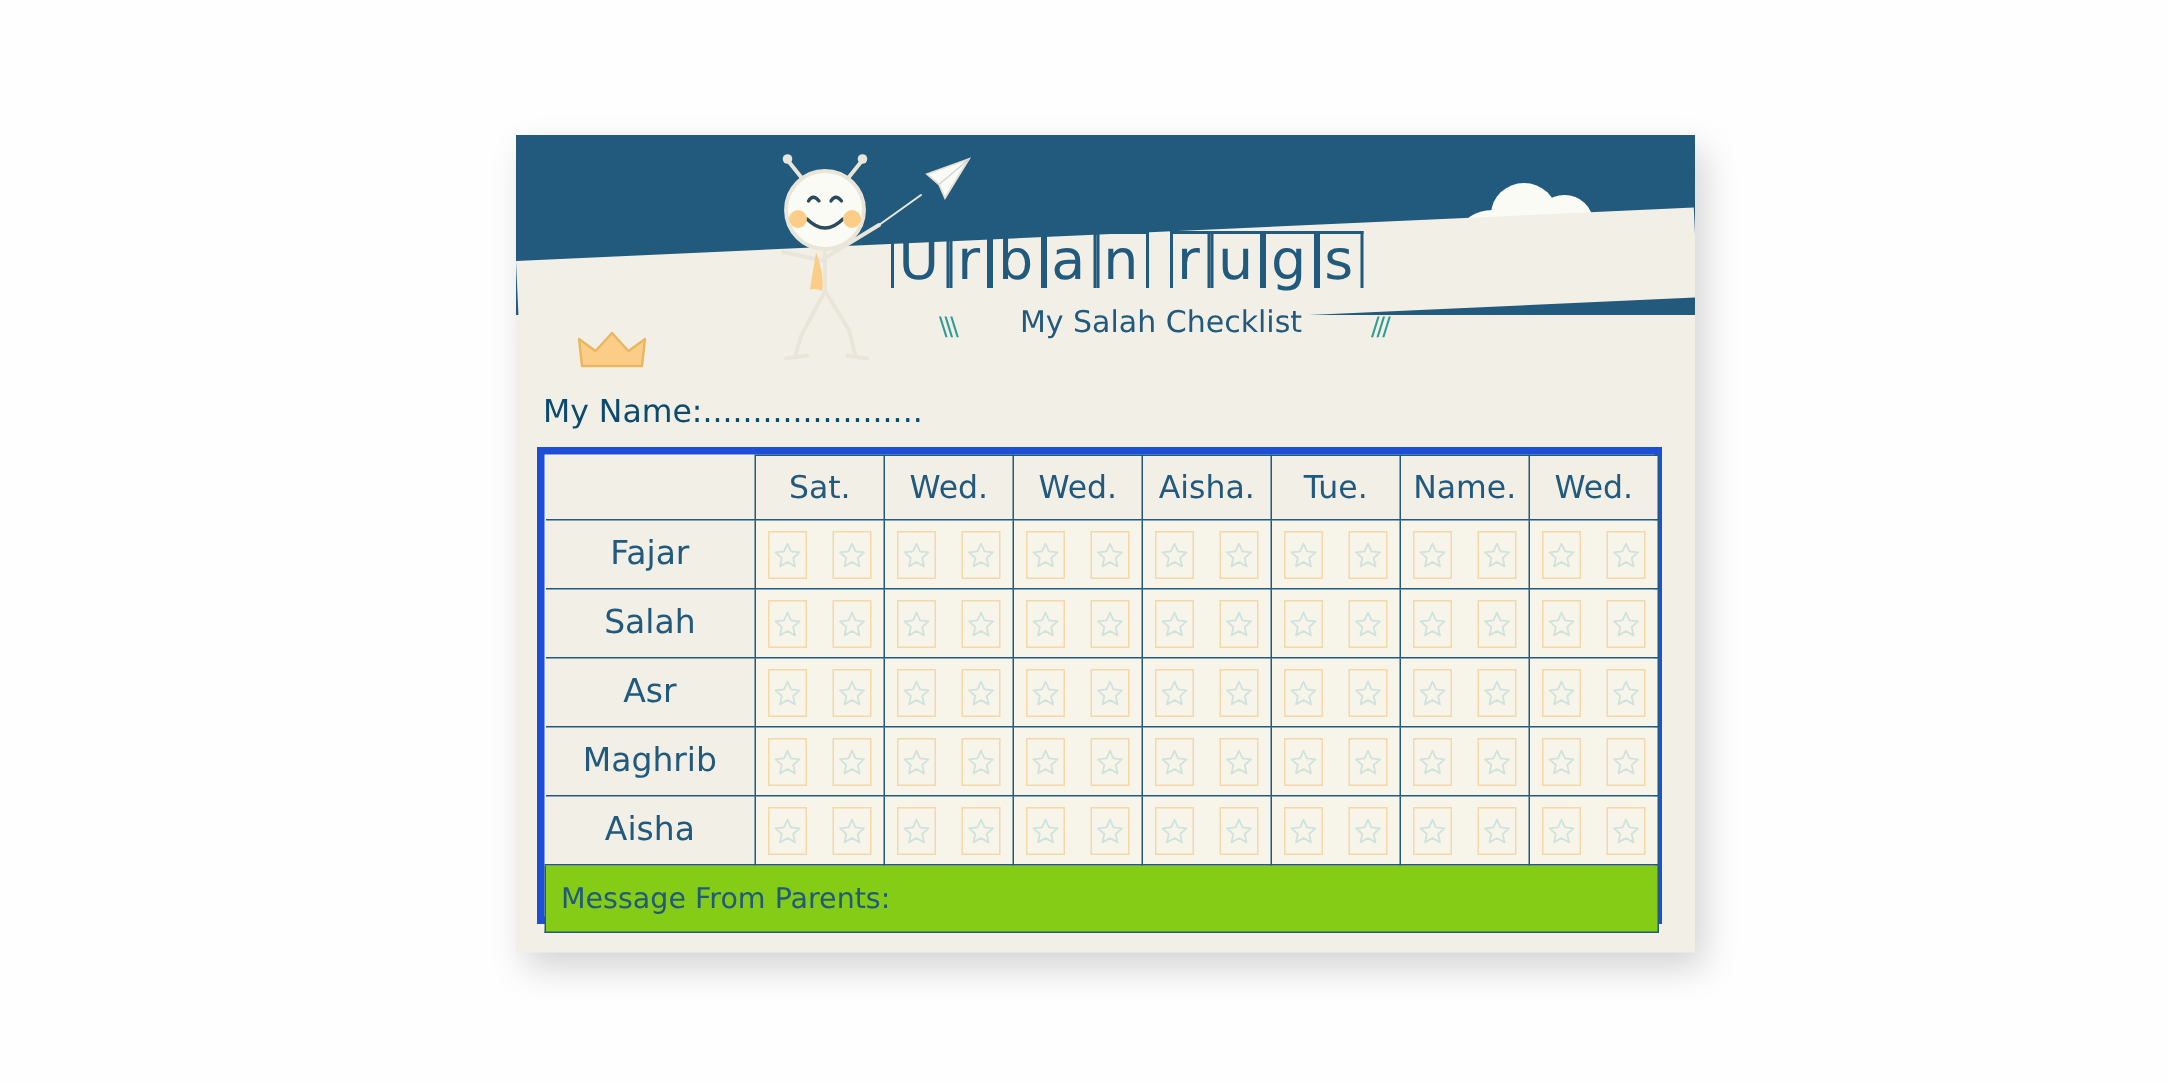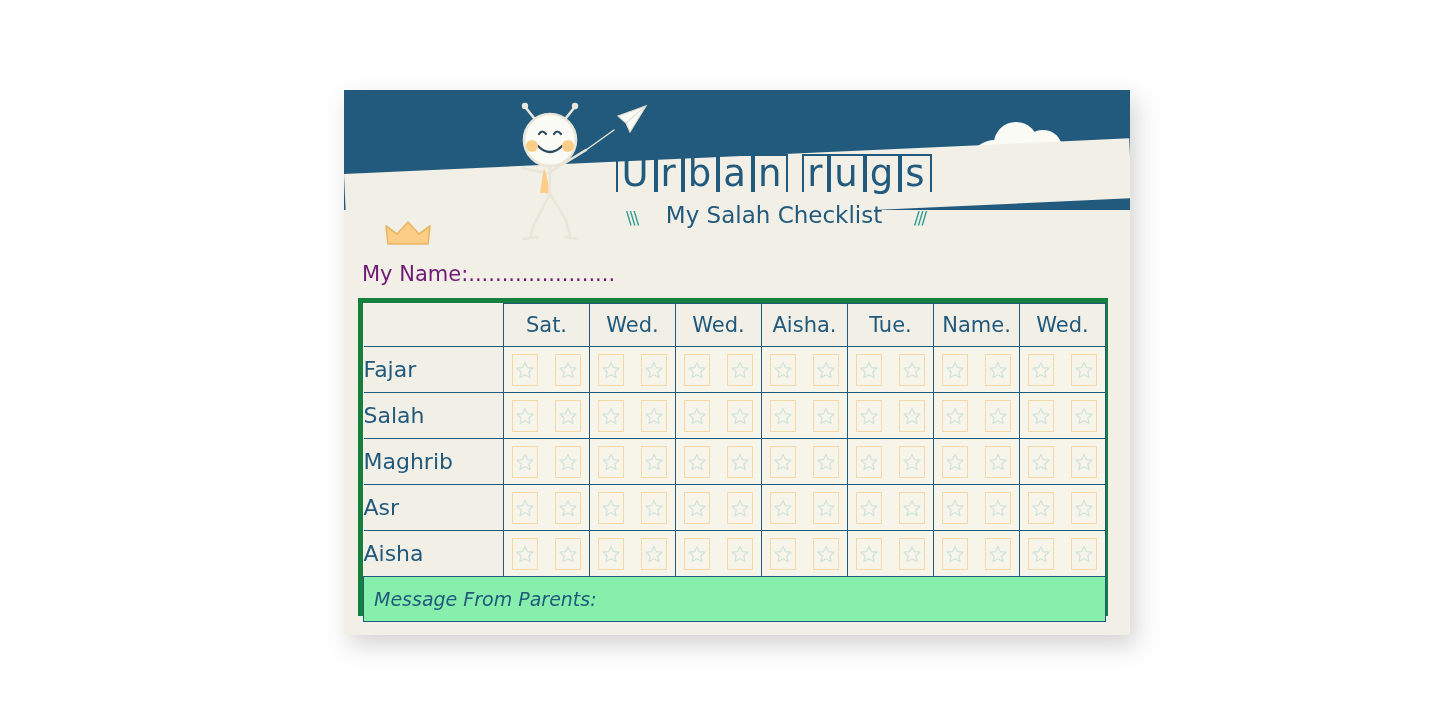--- a/index.html
+++ b/index.html
@@ -85,41 +85,40 @@
     width: 160px;
     height: 150px;
   }
 
   
   .brand-title {
     position: absolute;
     left: 250px;
     top: 62px;
     width: 360px;
-    text-align: center;
     font-family: "DejaVu Sans", sans-serif;
     font-size: 37px;
     letter-spacing: 2px;
     color: #215a7d;
     white-space: nowrap;
   }
   .brand-title .boxed {
     display: inline-block;
     border: 2px solid #215a7d;
     border-bottom: none;
     padding: 0 3px 0 3px;
     line-height: 0.98;
   }
   .sub-title {
     position: absolute;
     left: 250px;
     top: 112px;
     width: 360px;
     text-align: center;
-    font-size: 23px;
+    font-size: 20px;
     color: #215a7d;
     white-space: nowrap;
   }
   .spark {
     position: absolute;
     top: 118px;
     color: #2f9c92;
     font-size: 17px;
     letter-spacing: -2px;
   }
@@ -132,32 +131,32 @@
     left: 38px;
     top: 128px;
     width: 52px;
     height: 30px;
   }
   .name-line {
     position: absolute;
     left: 18px;
     top: 172px;
     font-size: 21px;
-    color: #701a75;
+    color: #0c4a6e;
     white-space: nowrap;
   }
 
   
   #table-wrap {
     position: absolute;
     left: 14px;
     top: 208px;
     width: 750px;
     height: 318px;
-    border: 5px solid #15803d;
+    border: 5px solid #1d4ed8;
     background: #f7f4ea;
     box-sizing: border-box;
   }
   table.chart {
     border-collapse: collapse;
     width: 100%;
     table-layout: fixed;
   }
   table.chart td, table.chart th {
     border: 1px solid #215a7d;
@@ -172,21 +171,21 @@
     background: #f2efe6;
   }
   thead th.corner {
     border-top: none;
     border-left: none;
   }
   tbody td.label {
     height: 45px;
     font-size: 22px;
     color: #215a7d;
-    text-align: left;
+    text-align: center;
     background: #f2efe6;
     border-left: none;
   }
   td.cell {
     background: #f7f4ea;
     vertical-align: middle;
   }
   .cellinner {
     display: flex;
     justify-content: space-around;
@@ -201,23 +200,22 @@
     align-items: center;
     justify-content: center;
     box-sizing: border-box;
   }
   .starbox svg { display: block; }
 
   .msg-row td {
     border-left: none;
     border-right: none;
     border-bottom: none;
-    background: #86efac;
+    background: #84cc16;
     height: 44px;
-    font-style: italic;
   }
   .msg-text {
     padding-left: 10px;
     font-size: 19px;
     color: #215a7d;
   }
 
   
   col.c-label { width: 140px; }
   col.c-day   { width: 86px; }
@@ -515,21 +513,21 @@
                   </span>
                   <span class="starbox">
                     <svg width="20" height="20" viewBox="0 0 20 20">
                       <path d="M10 2.4 L12.3 7.6 L18 8.2 L13.8 12 L15 17.6 L10 14.7 L5 17.6 L6.2 12 L2 8.2 L7.7 7.6 Z" fill="none" stroke="#cfe3dc" stroke-width="1.2" stroke-linejoin="round"></path>
                     </svg>
                   </span>
                 </div>
               </td>
             </tr>
             <tr>
-              <td class="label">Maghrib</td>
+              <td class="label">Asr</td>
               <td class="cell">
                 <div class="cellinner">
                   <span class="starbox">
                     <svg width="20" height="20" viewBox="0 0 20 20">
                       <path d="M10 2.4 L12.3 7.6 L18 8.2 L13.8 12 L15 17.6 L10 14.7 L5 17.6 L6.2 12 L2 8.2 L7.7 7.6 Z" fill="none" stroke="#cfe3dc" stroke-width="1.2" stroke-linejoin="round"></path>
                     </svg>
                   </span>
                   <span class="starbox">
                     <svg width="20" height="20" viewBox="0 0 20 20">
                       <path d="M10 2.4 L12.3 7.6 L18 8.2 L13.8 12 L15 17.6 L10 14.7 L5 17.6 L6.2 12 L2 8.2 L7.7 7.6 Z" fill="none" stroke="#cfe3dc" stroke-width="1.2" stroke-linejoin="round"></path>
@@ -616,21 +614,21 @@
                   </span>
                   <span class="starbox">
                     <svg width="20" height="20" viewBox="0 0 20 20">
                       <path d="M10 2.4 L12.3 7.6 L18 8.2 L13.8 12 L15 17.6 L10 14.7 L5 17.6 L6.2 12 L2 8.2 L7.7 7.6 Z" fill="none" stroke="#cfe3dc" stroke-width="1.2" stroke-linejoin="round"></path>
                     </svg>
                   </span>
                 </div>
               </td>
             </tr>
             <tr>
-              <td class="label">Asr</td>
+              <td class="label">Maghrib</td>
               <td class="cell">
                 <div class="cellinner">
                   <span class="starbox">
                     <svg width="20" height="20" viewBox="0 0 20 20">
                       <path d="M10 2.4 L12.3 7.6 L18 8.2 L13.8 12 L15 17.6 L10 14.7 L5 17.6 L6.2 12 L2 8.2 L7.7 7.6 Z" fill="none" stroke="#cfe3dc" stroke-width="1.2" stroke-linejoin="round"></path>
                     </svg>
                   </span>
                   <span class="starbox">
                     <svg width="20" height="20" viewBox="0 0 20 20">
                       <path d="M10 2.4 L12.3 7.6 L18 8.2 L13.8 12 L15 17.6 L10 14.7 L5 17.6 L6.2 12 L2 8.2 L7.7 7.6 Z" fill="none" stroke="#cfe3dc" stroke-width="1.2" stroke-linejoin="round"></path>

